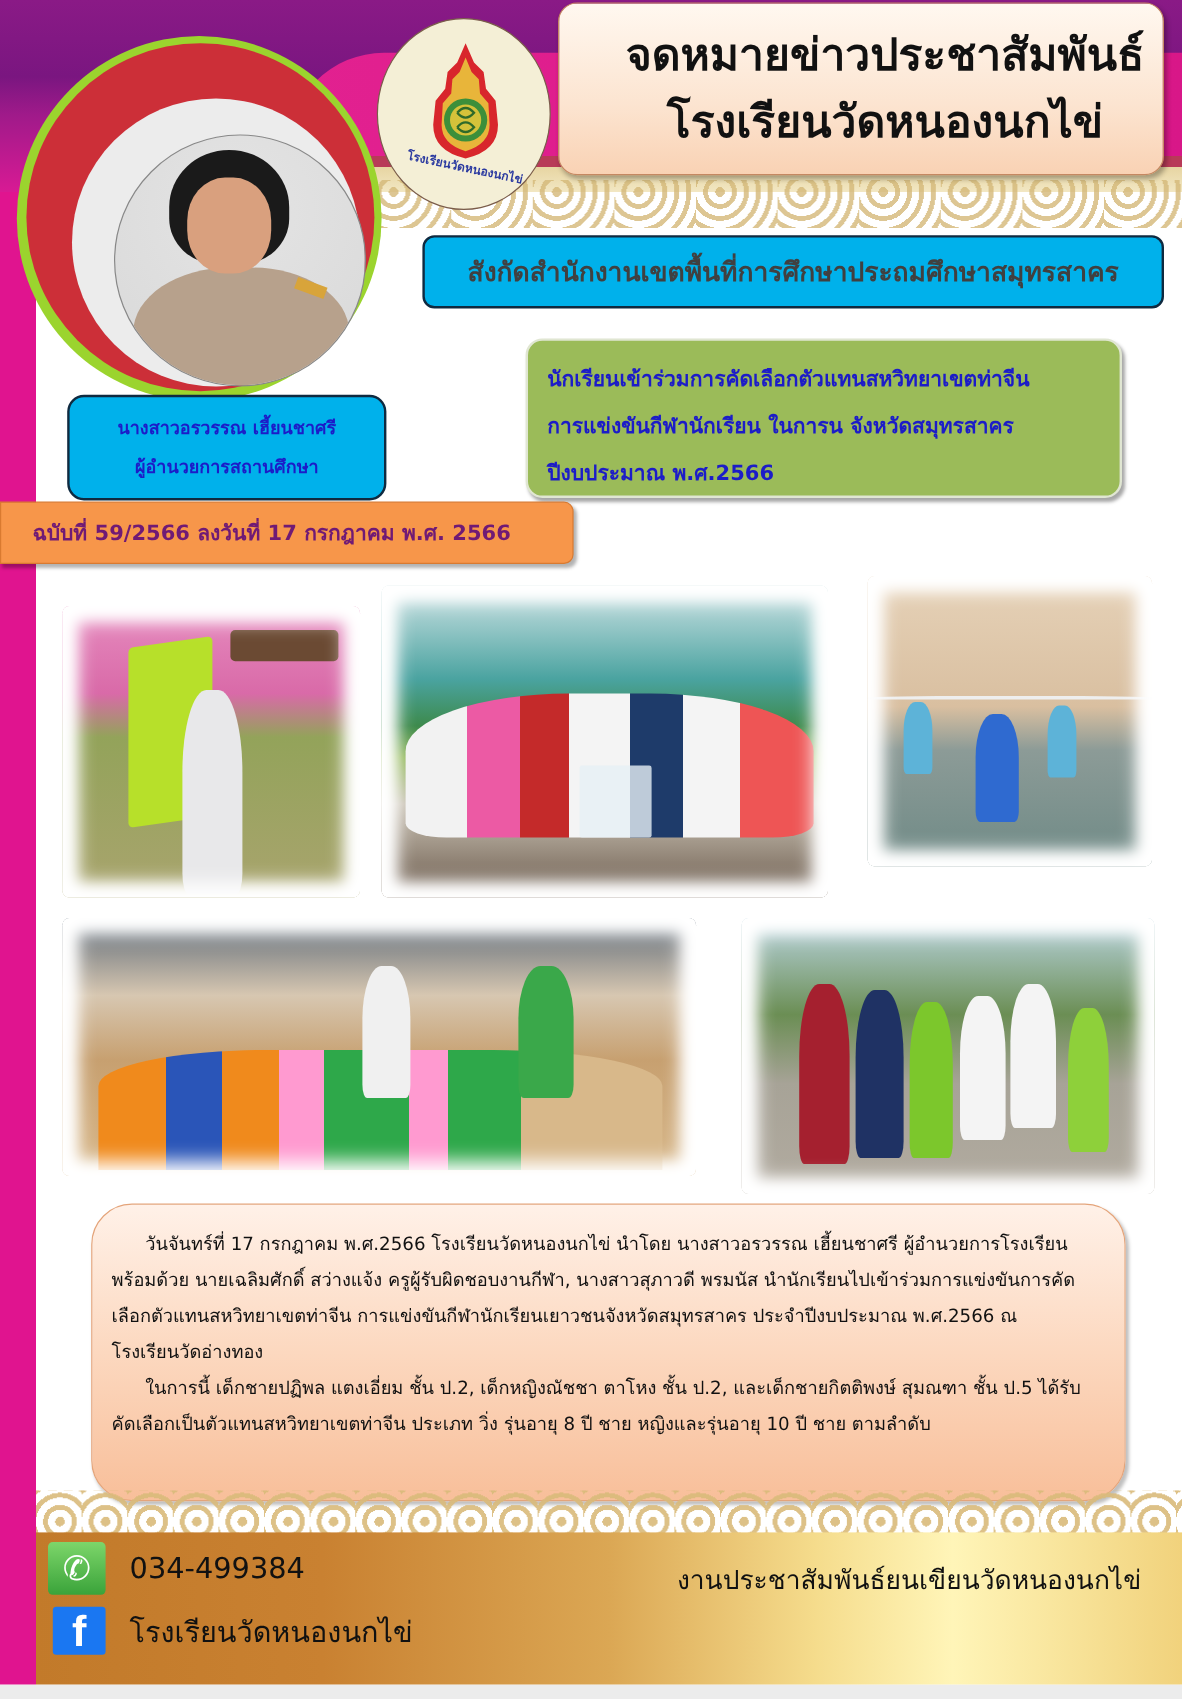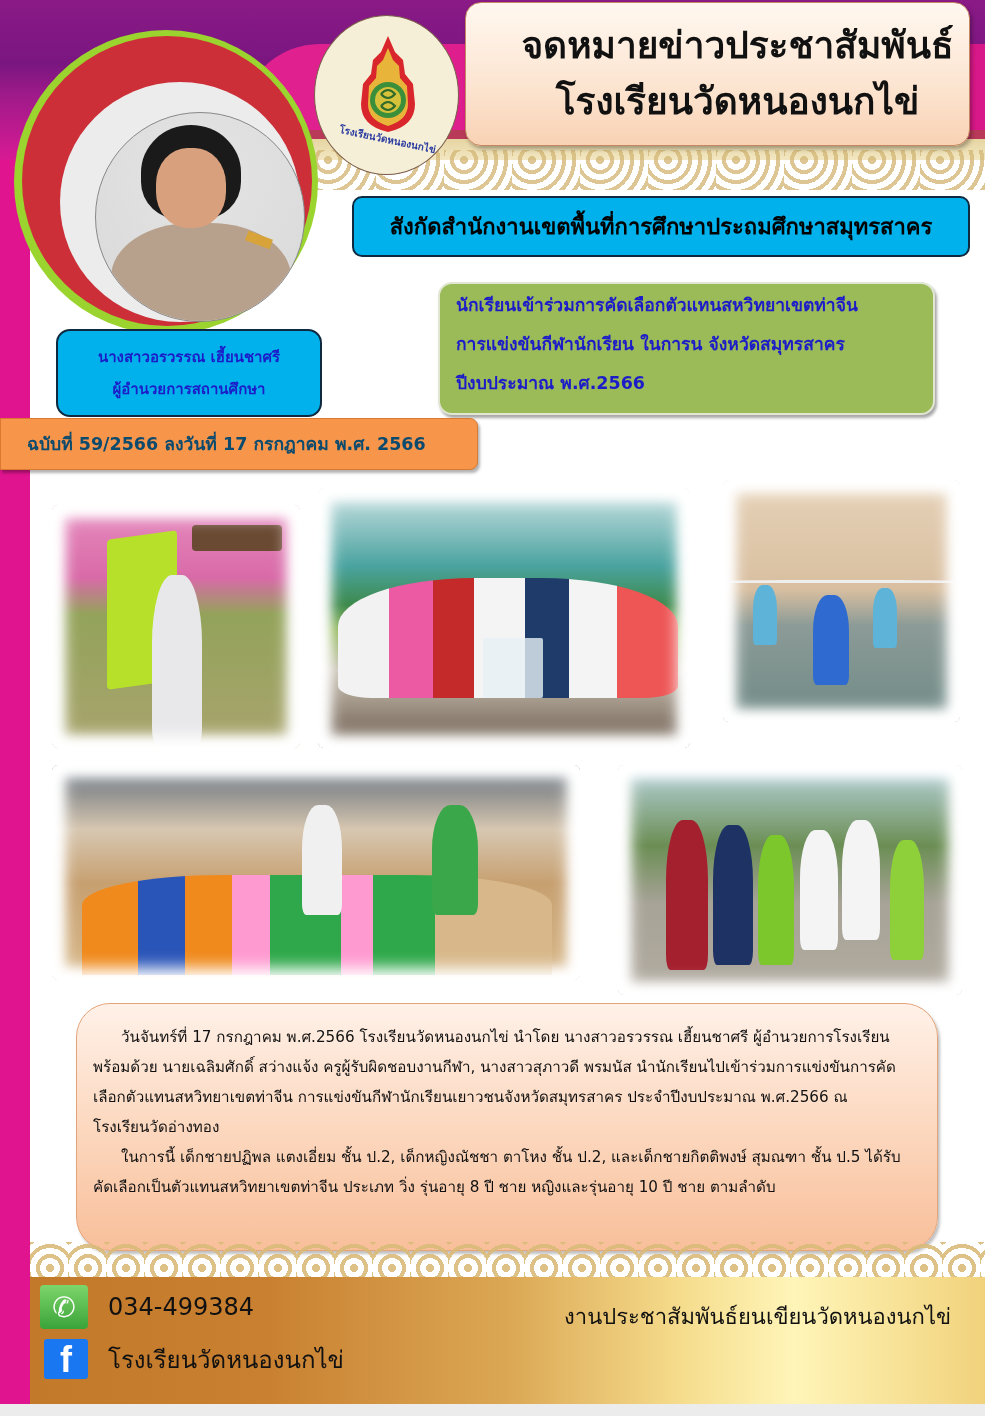--- a/index.html
+++ b/index.html
@@ -49,39 +49,39 @@
   .title-box { position: absolute; left: 465px; top: 2px; width: 505px; height: 144px;
     background: linear-gradient(180deg, #fff8f0 0%, #fce4d0 60%, #f9d2b4 100%);
     border-radius: 16px; border: 1px solid #c58862; box-shadow: 2px 3px 4px rgba(0,0,0,0.3);
     display: flex; flex-direction: column; justify-content: center; align-items: center; padding-left: 40px; }
   .title-box .t1, .title-box .t2 { font-size: 37px; font-weight: bold; color: #111; line-height: 56px; }
 
   
   .affil-box { position: absolute; left: 352px; top: 196px; width: 618px; height: 61px;
     background: #00b1eb; border: 2px solid #0f2a40; border-radius: 10px;
     display: flex; align-items: center; justify-content: center; }
-  .affil-box span { font-size: 22px; color: #000000; font-weight: bold; }
+  .affil-box span { font-size: 22px; color: #404040; font-weight: bold; }
 
   
   .headline-box { position: absolute; left: 438px; top: 282px; width: 497px; height: 133px;
     background: #9bbb59; border-radius: 14px; border: 2px solid #e0e6d2;
-    box-shadow: 2px 3px 3px rgba(0,0,0,0.35); padding: 2px 16px; }
+    box-shadow: 2px 3px 3px rgba(0,0,0,0.35); padding: 14px 16px; }
   .headline-box p { font-size: 17.5px; color: #1c1cc8; line-height: 39px; font-weight: bold; white-space: nowrap; }
 
   
   .name-box { position: absolute; left: 56px; top: 329px; width: 266px; height: 88px;
     background: #00b1eb; border: 2px solid #0f2a40; border-radius: 14px;
     display: flex; flex-direction: column; align-items: center; justify-content: center; }
   .name-box span { font-size: 15px; color: #1c1cc8; line-height: 32px; font-weight: bold; }
 
   
   .issue-bar { position: absolute; left: 0; top: 418px; width: 478px; height: 52px;
     background: #f7964a; border-radius: 0 8px 8px 0; border: 1px solid #d97a30;
     box-shadow: 2px 3px 3px rgba(0,0,0,0.3); display: flex; align-items: center; padding-left: 26px; }
-  .issue-bar span { font-size: 17.5px; color: #0c4a6e; font-weight: bold; }
+  .issue-bar span { font-size: 17.5px; color: #701a75; font-weight: bold; }
 
   
   .photo { position: absolute; overflow: hidden; border-radius: 6px;
     box-shadow: 0 0 12px 8px #ffffff inset; }
   .photo::after { content: ""; position: absolute; inset: 0; box-shadow: inset 0 0 16px 12px #ffffff; border-radius: 6px; }
   .photo-1 { left: 52px; top: 505px; width: 248px; height: 243px;
     background: linear-gradient(180deg, #e68bbf 0%, #d96aa8 30%, #93a35a 45%, #a9a46e 100%); }
   .photo-2 { left: 318px; top: 488px; width: 372px; height: 260px;
     background: linear-gradient(180deg, #cfe3e5 0%, #4aa3a0 30%, #3d8a4c 45%, #8fb656 55%, #c9c2b4 70%, #6b5a4c 100%); }
   .photo-3 { left: 723px; top: 480px; width: 237px; height: 242px;

